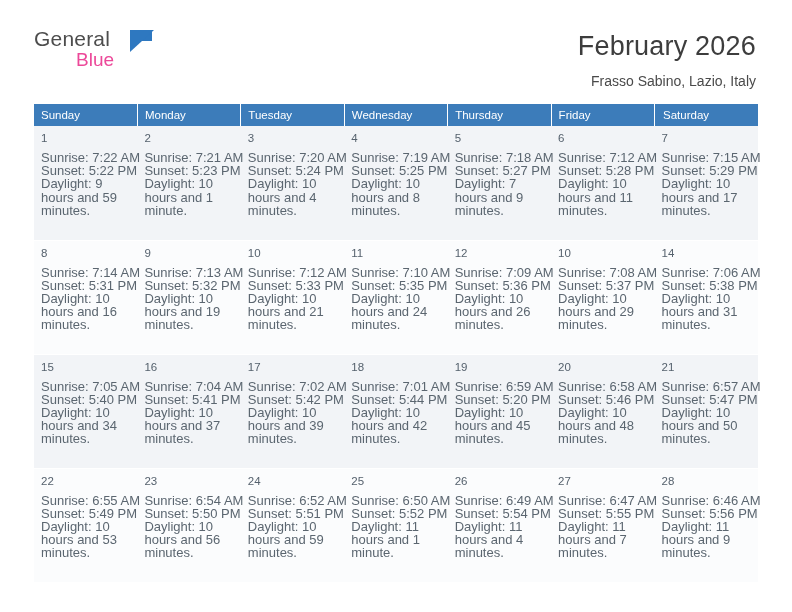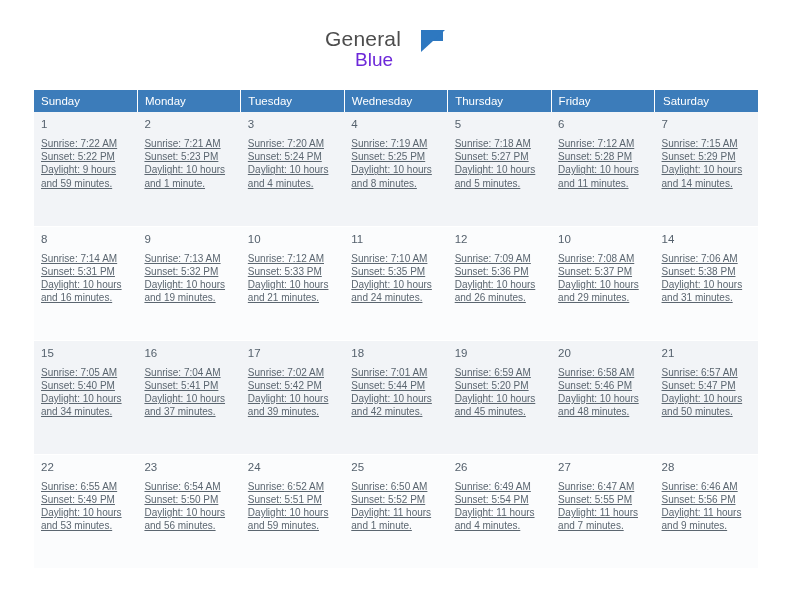--- a/index.html
+++ b/index.html
@@ -14,40 +14,40 @@
   .page {
     position: relative;
     width: 792px;
     height: 612px;
     background: #ffffff;
   }
   
   .header {
     display: flex;
     align-items: flex-start;
-    justify-content: center;
+    justify-content: space-between;
     padding: 28px 36px 0 34px;
   }
   .logo {
     position: relative;
     width: 140px;
     height: 48px;
     flex: 0 0 auto;
   }
   .logo-general {
     font-size: 21px;
     color: #4d4d4d;
     letter-spacing: 0.2px;
     line-height: 22px;
   }
   .logo-blue {
     font-size: 19px;
-    color: #6d28d9;
+    color: #ec4899;
     line-height: 20px;
-    margin-left: 30px;
+    margin-left: 42px;
     display: block;
   }
   .logo-flag {
     position: absolute;
     left: 96px;
     top: 2px;
     width: 0;
     height: 0;
     border-left: 24px solid #2e78c0;
     border-bottom: 22px solid transparent;
@@ -109,39 +109,42 @@
   }
   tr.odd .cell { background: #f2f4f7; }
   tr.even .cell { background: #fbfcfd; }
   .daynum {
     font-size: 11.5px;
     color: #55616d;
     line-height: 14px;
     margin-bottom: 6px;
   }
   .info {
-    font-size: 10px;
+    font-size: 13px;
     color: #5b6670;
     line-height: 13.2px;
-    text-decoration: underline;
   }
   .info div { white-space: nowrap; }
   .info .wrap { white-space: normal; }
 </style>
 </head>
 <body>
 
 <div class="page">
 
   <div class="header">
     <div class="logo">
       <div class="logo-flag-2"></div>
       <div class="logo-flag"></div>
       <div class="logo-general">General</div>
       <div class="logo-blue">Blue</div>
+    </div>
+    <div class="title-block">
+      <div class="month-title">February 2026</div>
+      <div class="location">Frasso Sabino, Lazio, Italy</div>
     </div>
   </div>
 
   <table class="calendar">
     <thead>
       <tr>
         <th>Sunday</th>
         <th>Monday</th>
         <th>Tuesday</th>
         <th>Wednesday</th>
@@ -191,41 +194,41 @@
                 <div class="wrap">Daylight: 10 hours and 8 minutes.</div>
               </div>
             </div>
           </td>
         <td>
             <div class="cell">
               <div class="daynum">5</div>
               <div class="info">
                 <div>Sunrise: 7:18 AM</div>
                 <div>Sunset: 5:27 PM</div>
-                <div class="wrap">Daylight: 10 hours and 5 minutes.</div>
+                <div class="wrap">Daylight: 7 hours and 9 minutes.</div>
               </div>
             </div>
           </td>
         <td>
             <div class="cell">
               <div class="daynum">6</div>
               <div class="info">
                 <div>Sunrise: 7:12 AM</div>
                 <div>Sunset: 5:28 PM</div>
                 <div class="wrap">Daylight: 10 hours and 11 minutes.</div>
               </div>
             </div>
           </td>
         <td>
             <div class="cell">
               <div class="daynum">7</div>
               <div class="info">
                 <div>Sunrise: 7:15 AM</div>
                 <div>Sunset: 5:29 PM</div>
-                <div class="wrap">Daylight: 10 hours and 14 minutes.</div>
+                <div class="wrap">Daylight: 10 hours and 17 minutes.</div>
               </div>
             </div>
           </td>
       </tr>
       <tr class="even">
         <td>
             <div class="cell">
               <div class="daynum">8</div>
               <div class="info">
                 <div>Sunrise: 7:14 AM</div>

